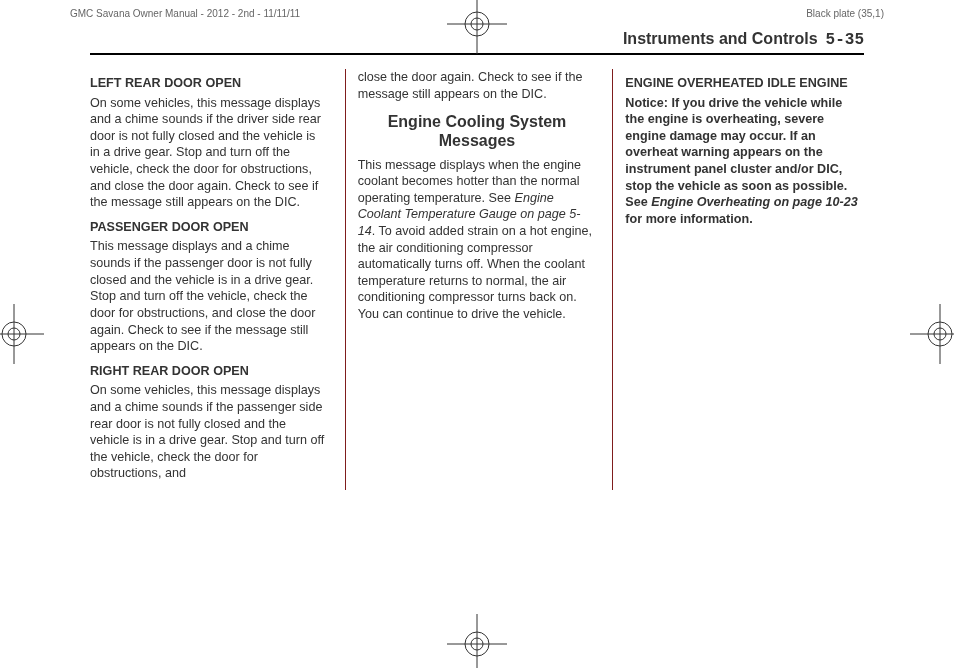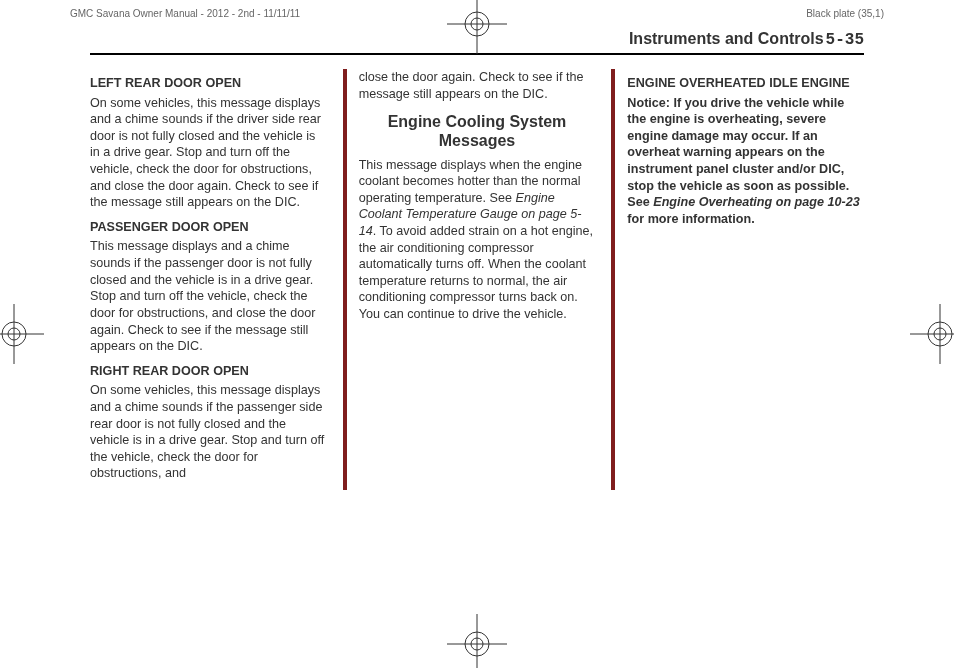--- a/index.html
+++ b/index.html
@@ -34,36 +34,36 @@
   .page {
     margin: 10px 90px 0 90px;
   }
   .page-head {
     display: flex;
     justify-content: flex-end;
     align-items: baseline;
     border-bottom: 2px solid #000;
     padding-bottom: 4px;
     margin-bottom: 14px;
-    gap: 2px;
+    gap: 8px;
   }
   .page-head .section { font-weight: bold; font-size: 16px; }
   .page-head .num { font-weight: bold; font-size: 16px; font-family: Liberation Mono, monospace; }
 
   .cols {
     display: flex;
     gap: 4px;
   }
   .col {
     flex: 1 1 0;
     font-size: 12.6px;
     line-height: 1.32;
     padding: 0 12px;
   }
-  .col + .col { border-left: 4px solid #7f1d1d; }
+  .col + .col { border-left: 1px solid #7f1d1d; }
   .col:first-child { padding-left: 0; }
   .col:last-child { padding-right: 0; }
 
   h3.msg {
     font-size: 12.6px;
     font-weight: bold;
     margin-top: 6px;
     margin-bottom: 3px;
   }
   h2.section {

